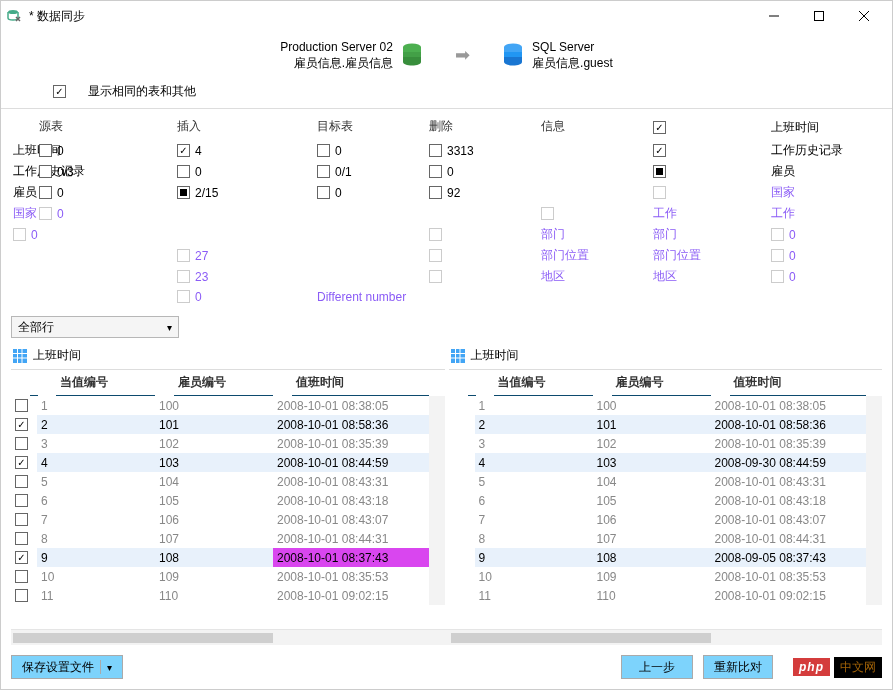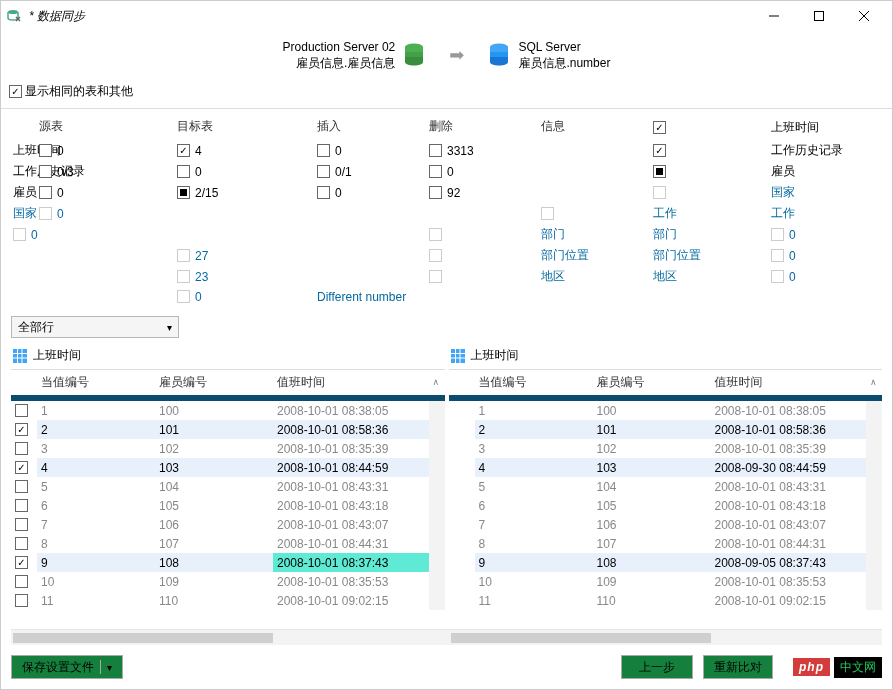--- a/index.html
+++ b/index.html
@@ -1,60 +1,60 @@
 <!DOCTYPE html>
 <html><head>
 <meta charset="utf-8">
 <style>
 * { box-sizing: border-box; margin: 0; padding: 0; font-family: "Microsoft YaHei", "Segoe UI", sans-serif; font-size: 12px; }
 body { background: #fff; width: 893px; height: 690px; overflow: hidden; border: 1px solid #ccc; display: flex; flex-direction: column; }
 .titlebar { display: flex; align-items: center; height: 30px; padding: 0 6px; }
 .titlebar .app-icon { width: 16px; height: 16px; margin-right: 6px; }
-.titlebar .title { flex: 1; font-style: italic; }
+.titlebar .title { flex: 1; }
 .titlebar .win-btns { display: flex; gap: 0; }
 .titlebar .win-btn { width: 45px; height: 28px; display: flex; align-items: center; justify-content: center; }
-.conn-row { display: flex; align-items: center; justify-content: center; height: 48px; gap: 24px; }
+.conn-row { display: flex; align-items: center; justify-content: center; height: 48px; gap: 32px; }
 .conn-block { display: flex; align-items: center; gap: 8px; }
 .conn-text { text-align: right; line-height: 1.35; }
 .conn-text.left { text-align: right; }
 .conn-text.right { text-align: left; }
 .db-icon { width: 22px; height: 24px; }
 .arrow { color: #999; font-size: 18px; }
-.opt-row { padding: 4px 8px 8px; display: flex; align-items: center; gap: 3px; }
+.opt-row { padding: 4px 8px 8px; display: flex; align-items: center; gap: 22px; margin-left: 44px; }
 .chk { width: 13px; height: 13px; border: 1px solid #666; display: inline-flex; align-items: center; justify-content: center; background: #fff; flex-shrink: 0; }
 .chk.checked::after { content: "✓"; font-size: 10px; color: #000; line-height: 1; }
 .chk.partial::after { content: ""; width: 7px; height: 7px; background: #000; display: block; }
 .chk.disabled { border-color: #ccc; }
 .divider { height: 1px; background: #ddd; }
 .tables-panel { padding: 6px 18px 2px 10px; flex: 0 0 auto; }
 .tbl-grid { display: grid; grid-template-columns: 26px 138px 140px 112px 112px 112px 118px 1fr; }
 .tbl-hdr { font-weight: 400; color: #333; padding: 3px 2px 5px; white-space: nowrap; }
 .tbl-cell { padding: 2px 2px; display: flex; align-items: center; gap: 5px; white-space: nowrap; min-height: 19px; }
-.tbl-cell.dis { color: #0369a1; }
+.tbl-cell.dis { color: #8b5cf6; }
 .filter-row { padding: 8px 10px 4px; }
 .filter-sel { width: 168px; height: 22px; border: 1px solid #b7b7b7; background: #f5f5f5; display: flex; align-items: center; padding: 0 6px; justify-content: space-between; }
 .split { display: flex; flex: 1; min-height: 0; padding: 0 10px; gap: 4px; }
 .pane { flex: 1; display: flex; flex-direction: column; min-width: 0; }
 .pane-title { display: flex; align-items: center; gap: 6px; padding: 5px 2px 5px; }
 .pane-title .grid-icon { width: 14px; height: 14px; }
 .grid-wrap { flex: 1; border-top: 1px solid #ddd; overflow: hidden; position: relative; }
 .grid { display: grid; grid-template-columns: 26px 118px 118px 1fr 16px; }
-.g-hdr { background: #fff; border-bottom: 6px solid #0c4a6e; padding: 4px 4px; color: #333; font-weight: 400; white-space: nowrap; }
+.g-hdr { background: #fff; border-bottom: 1px solid #0c4a6e; padding: 4px 4px; color: #333; font-weight: 700; white-space: nowrap; margin-left: 19px; }
 .g-hdr.cb { }
 .g-cell { padding: 1.5px 4px; white-space: nowrap; overflow: hidden; color: #888; display: flex; align-items: center; min-height: 19px; }
 .g-cell.strong { color: #000; }
 .hscroll { height: 16px; background: #f3f3f3; border-top: 1px solid #e5e5e5; margin: 0 10px; display: flex; }
 .hscroll .half { flex: 1; display: flex; align-items: center; }
 .hscroll .thumb { width: 60%; height: 10px; background: #cfcfcf; margin-left: 2px; }
 .btnbar { display: flex; align-items: center; padding: 10px 10px 10px; gap: 10px; }
-.btn { border: 1px solid #aaa; background: #15803d; padding: 3px 10px; min-width: 72px; text-align: center; display: inline-flex; align-items: center; justify-content: center; gap: 6px; height: 24px; }
+.btn { border: 1px solid #aaa; background: #7dd3fc; padding: 3px 10px; min-width: 72px; text-align: center; display: inline-flex; align-items: center; justify-content: center; gap: 6px; height: 24px; }
 .spacer { flex: 1; }
 .php-badge { margin-left: 10px; display: flex; align-items: center; gap: 4px; }
 .php-badge .p { background: #d43c3c; color: #fff; font-weight: bold; padding: 2px 6px; font-style: italic; letter-spacing: 1px; }
-.php-badge .c { background: #000; color: #22c55e; padding: 2px 6px; }
+.php-badge .c { background: #000; color: #a16207; padding: 2px 6px; }
 .caret { font-size: 10px; }
 </style>
 </head>
 <body>
 
 <div class="titlebar">
   <svg class="app-icon" viewBox="0 0 16 16">
       <ellipse cx="6" cy="4" rx="5" ry="2" fill="#4a8"></ellipse>
       <path d="M1 4v6c0 1.1 2.2 2 5 2s5-.9 5-2V4" fill="none" stroke="#4a8" stroke-width="1.5"></path>
       <path d="M9 9l4 4M13 9l-4 4" stroke="#666" stroke-width="1.5"></path>
@@ -96,38 +96,38 @@
   <div class="arrow">➡</div>
   <div class="conn-block">
     <svg class="db-icon" viewBox="0 0 22 24">
         <ellipse cx="11" cy="4" rx="9" ry="3.5" fill="#42A5F5"></ellipse>
         <path d="M2 4v5c0 2 4 3.5 9 3.5s9-1.5 9-3.5V4" fill="#42A5F5"></path>
         <path d="M2 9v5c0 2 4 3.5 9 3.5s9-1.5 9-3.5V9" fill="#2196F3"></path>
         <path d="M2 14v5c0 2 4 3.5 9 3.5s9-1.5 9-3.5v-5" fill="#1976D2"></path>
       </svg>
     <div class="conn-text right">
       <div>SQL Server</div>
-      <div>雇员信息.number</div>
+      <div>雇员信息.guest</div>
     </div>
   </div>
 </div>
 
 <div class="opt-row">
   <span class="chk checked"></span>
   <span>显示相同的表和其他</span>
 </div>
 
 <div class="divider"></div>
 
 <div class="tables-panel">
   <div class="tbl-grid" id="tbl-grid">
       <div class="tbl-hdr"></div>
       <div class="tbl-hdr">源表</div>
+      <div class="tbl-hdr">插入</div>
       <div class="tbl-hdr">目标表</div>
-      <div class="tbl-hdr">插入</div>
       <div class="tbl-hdr">删除</div>
       <div class="tbl-hdr">信息</div>
       <div class="tbl-cell">
         <span class="chk checked"></span>
       </div>
       <div class="tbl-cell">上班时间</div>
       <div class="tbl-cell">上班时间</div>
       <div class="tbl-cell">
         <span class="chk"></span>
         <span>0</span>
@@ -344,21 +344,21 @@
           </div>
           <div class="g-cell">8</div>
           <div class="g-cell">107</div>
           <div class="g-cell">2008-10-01 08:44:31</div>
           <div class="g-cell" style="background: rgb(243, 243, 243);"></div>
           <div class="g-cell g-row-hl">
             <span class="chk checked"></span>
           </div>
           <div class="g-cell strong g-row-hl-cell" style="background: rgb(232, 241, 251);">9</div>
           <div class="g-cell strong g-row-hl-cell" style="background: rgb(232, 241, 251);">108</div>
-          <div class="g-cell strong g-row-hl-cell" style="background: #5eead4;">2008-10-01 08:37:43</div>
+          <div class="g-cell strong g-row-hl-cell" style="background: #d946ef;">2008-10-01 08:37:43</div>
           <div class="g-cell" style="background: rgb(243, 243, 243);"></div>
           <div class="g-cell ">
             <span class="chk"></span>
           </div>
           <div class="g-cell">10</div>
           <div class="g-cell">109</div>
           <div class="g-cell">2008-10-01 08:35:53</div>
           <div class="g-cell" style="background: rgb(243, 243, 243);"></div>
           <div class="g-cell ">
             <span class="chk"></span>

